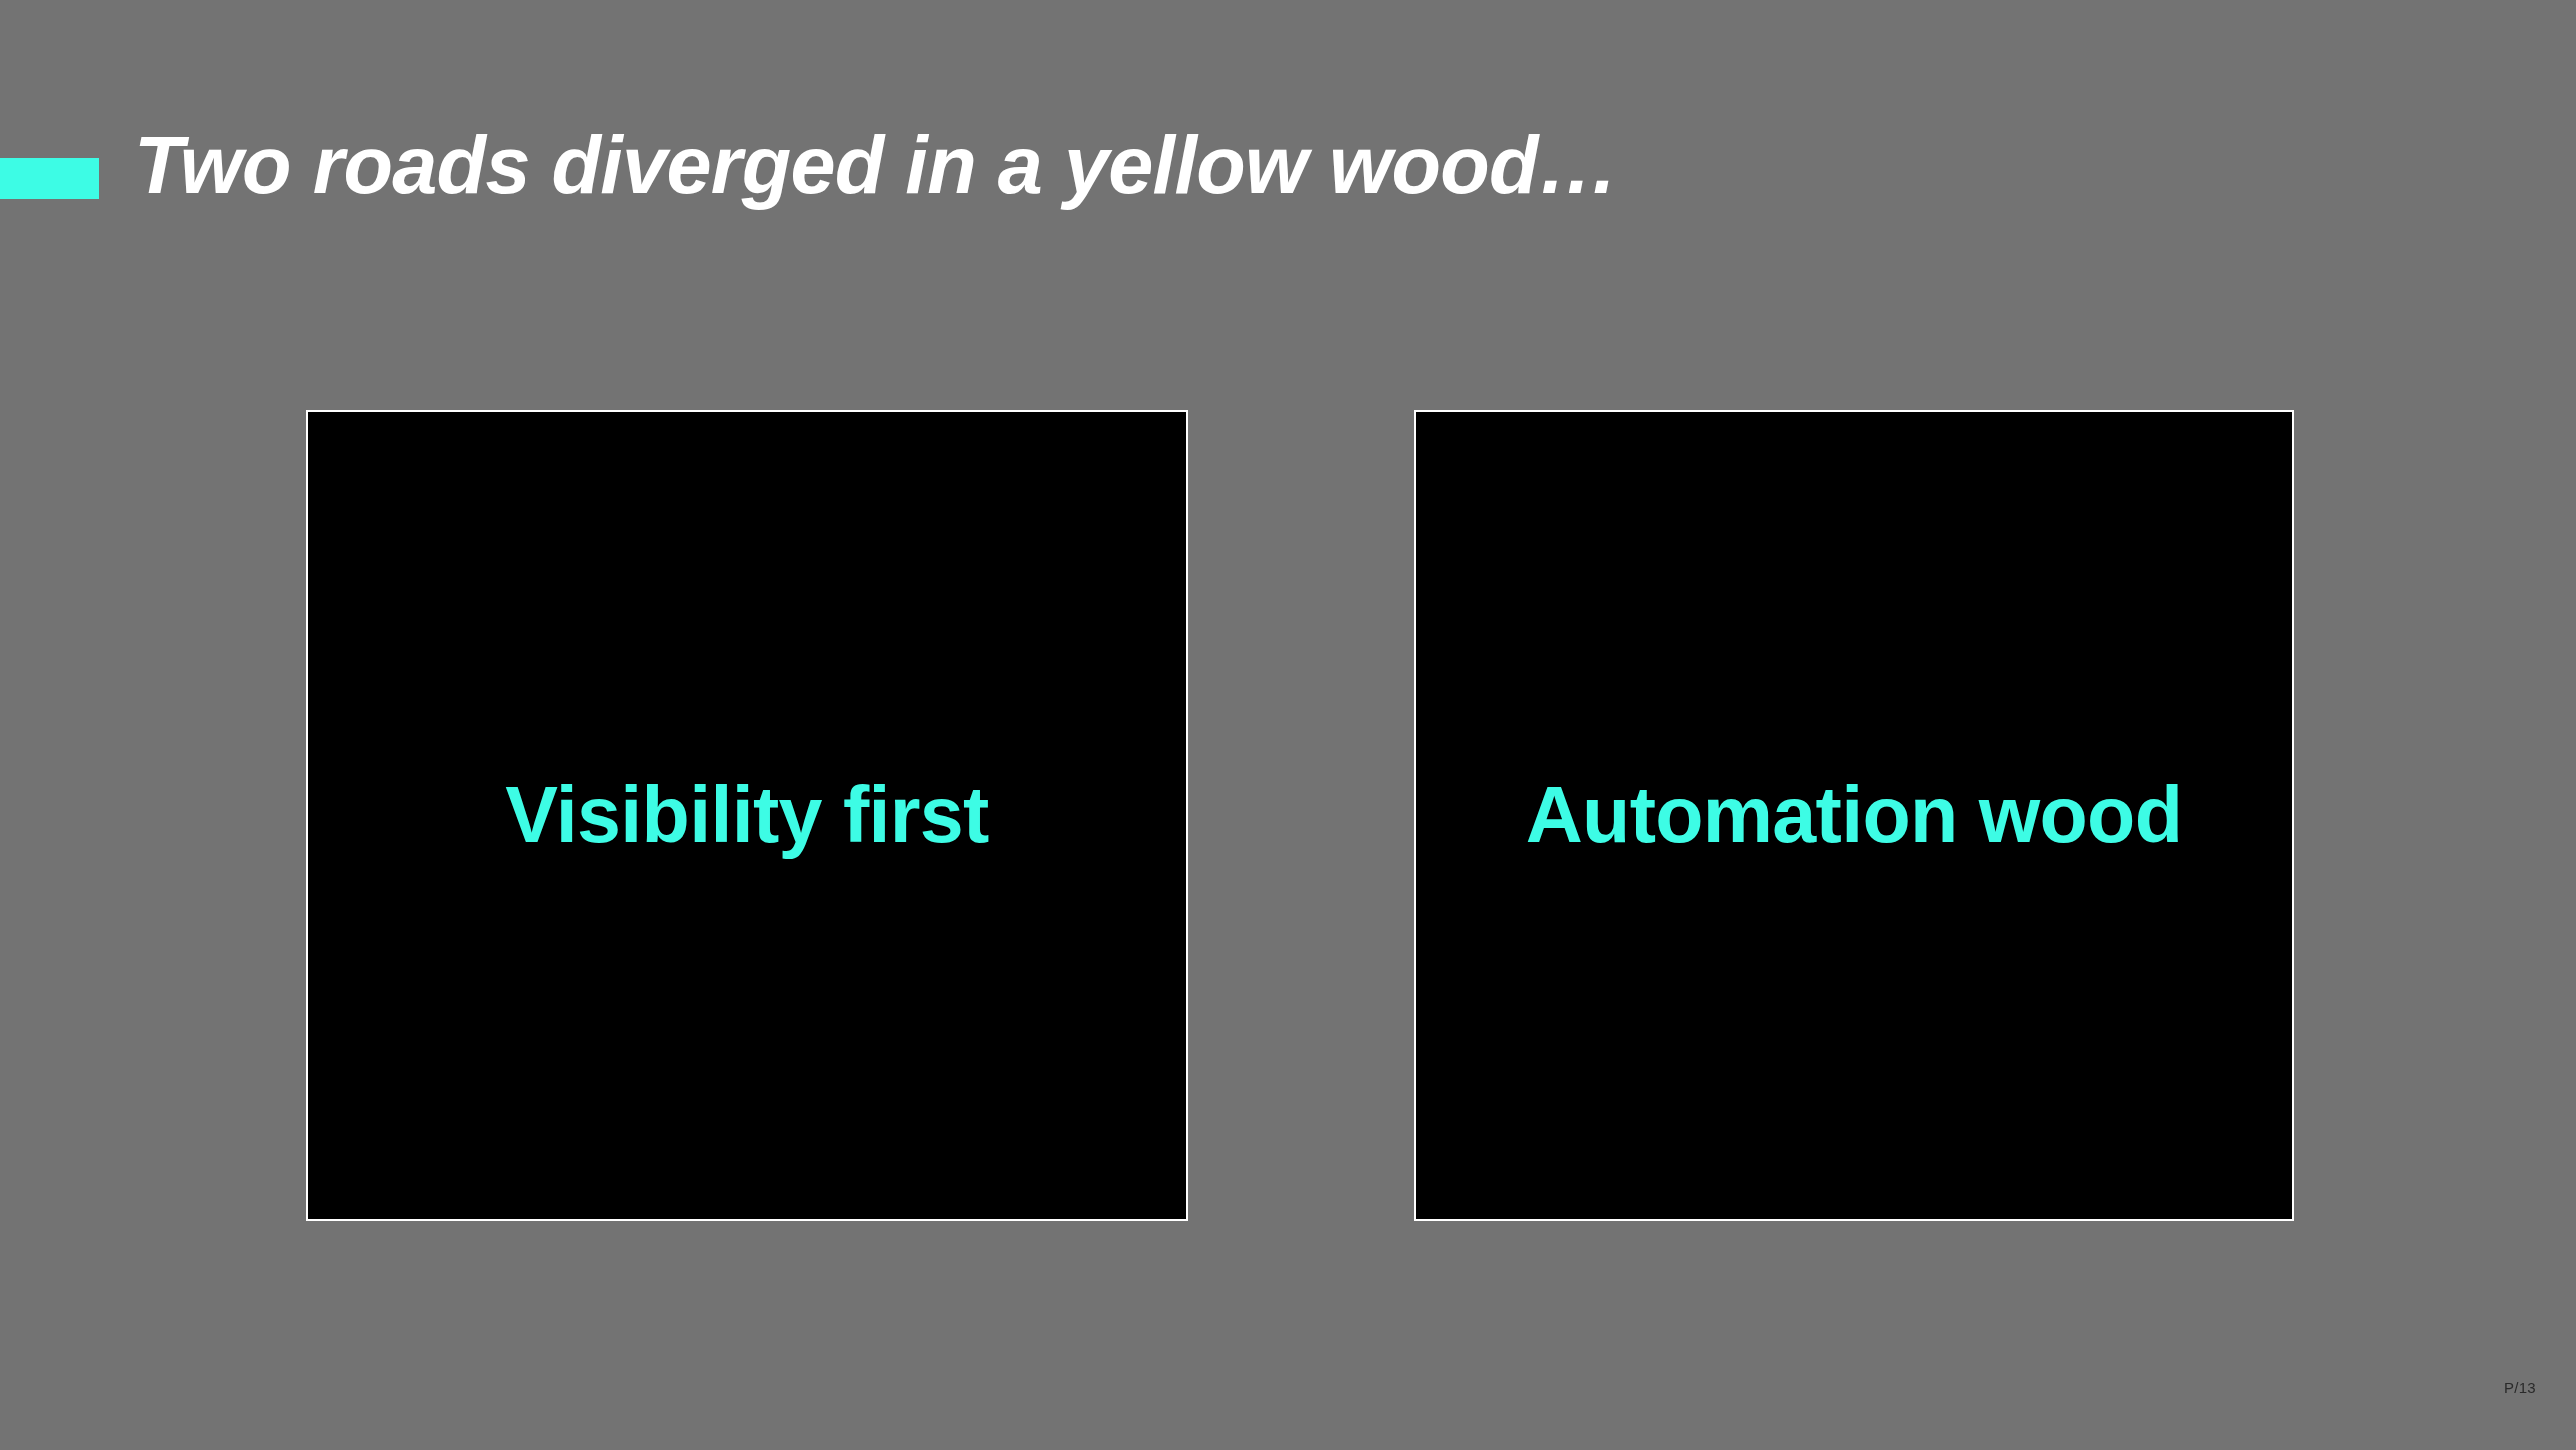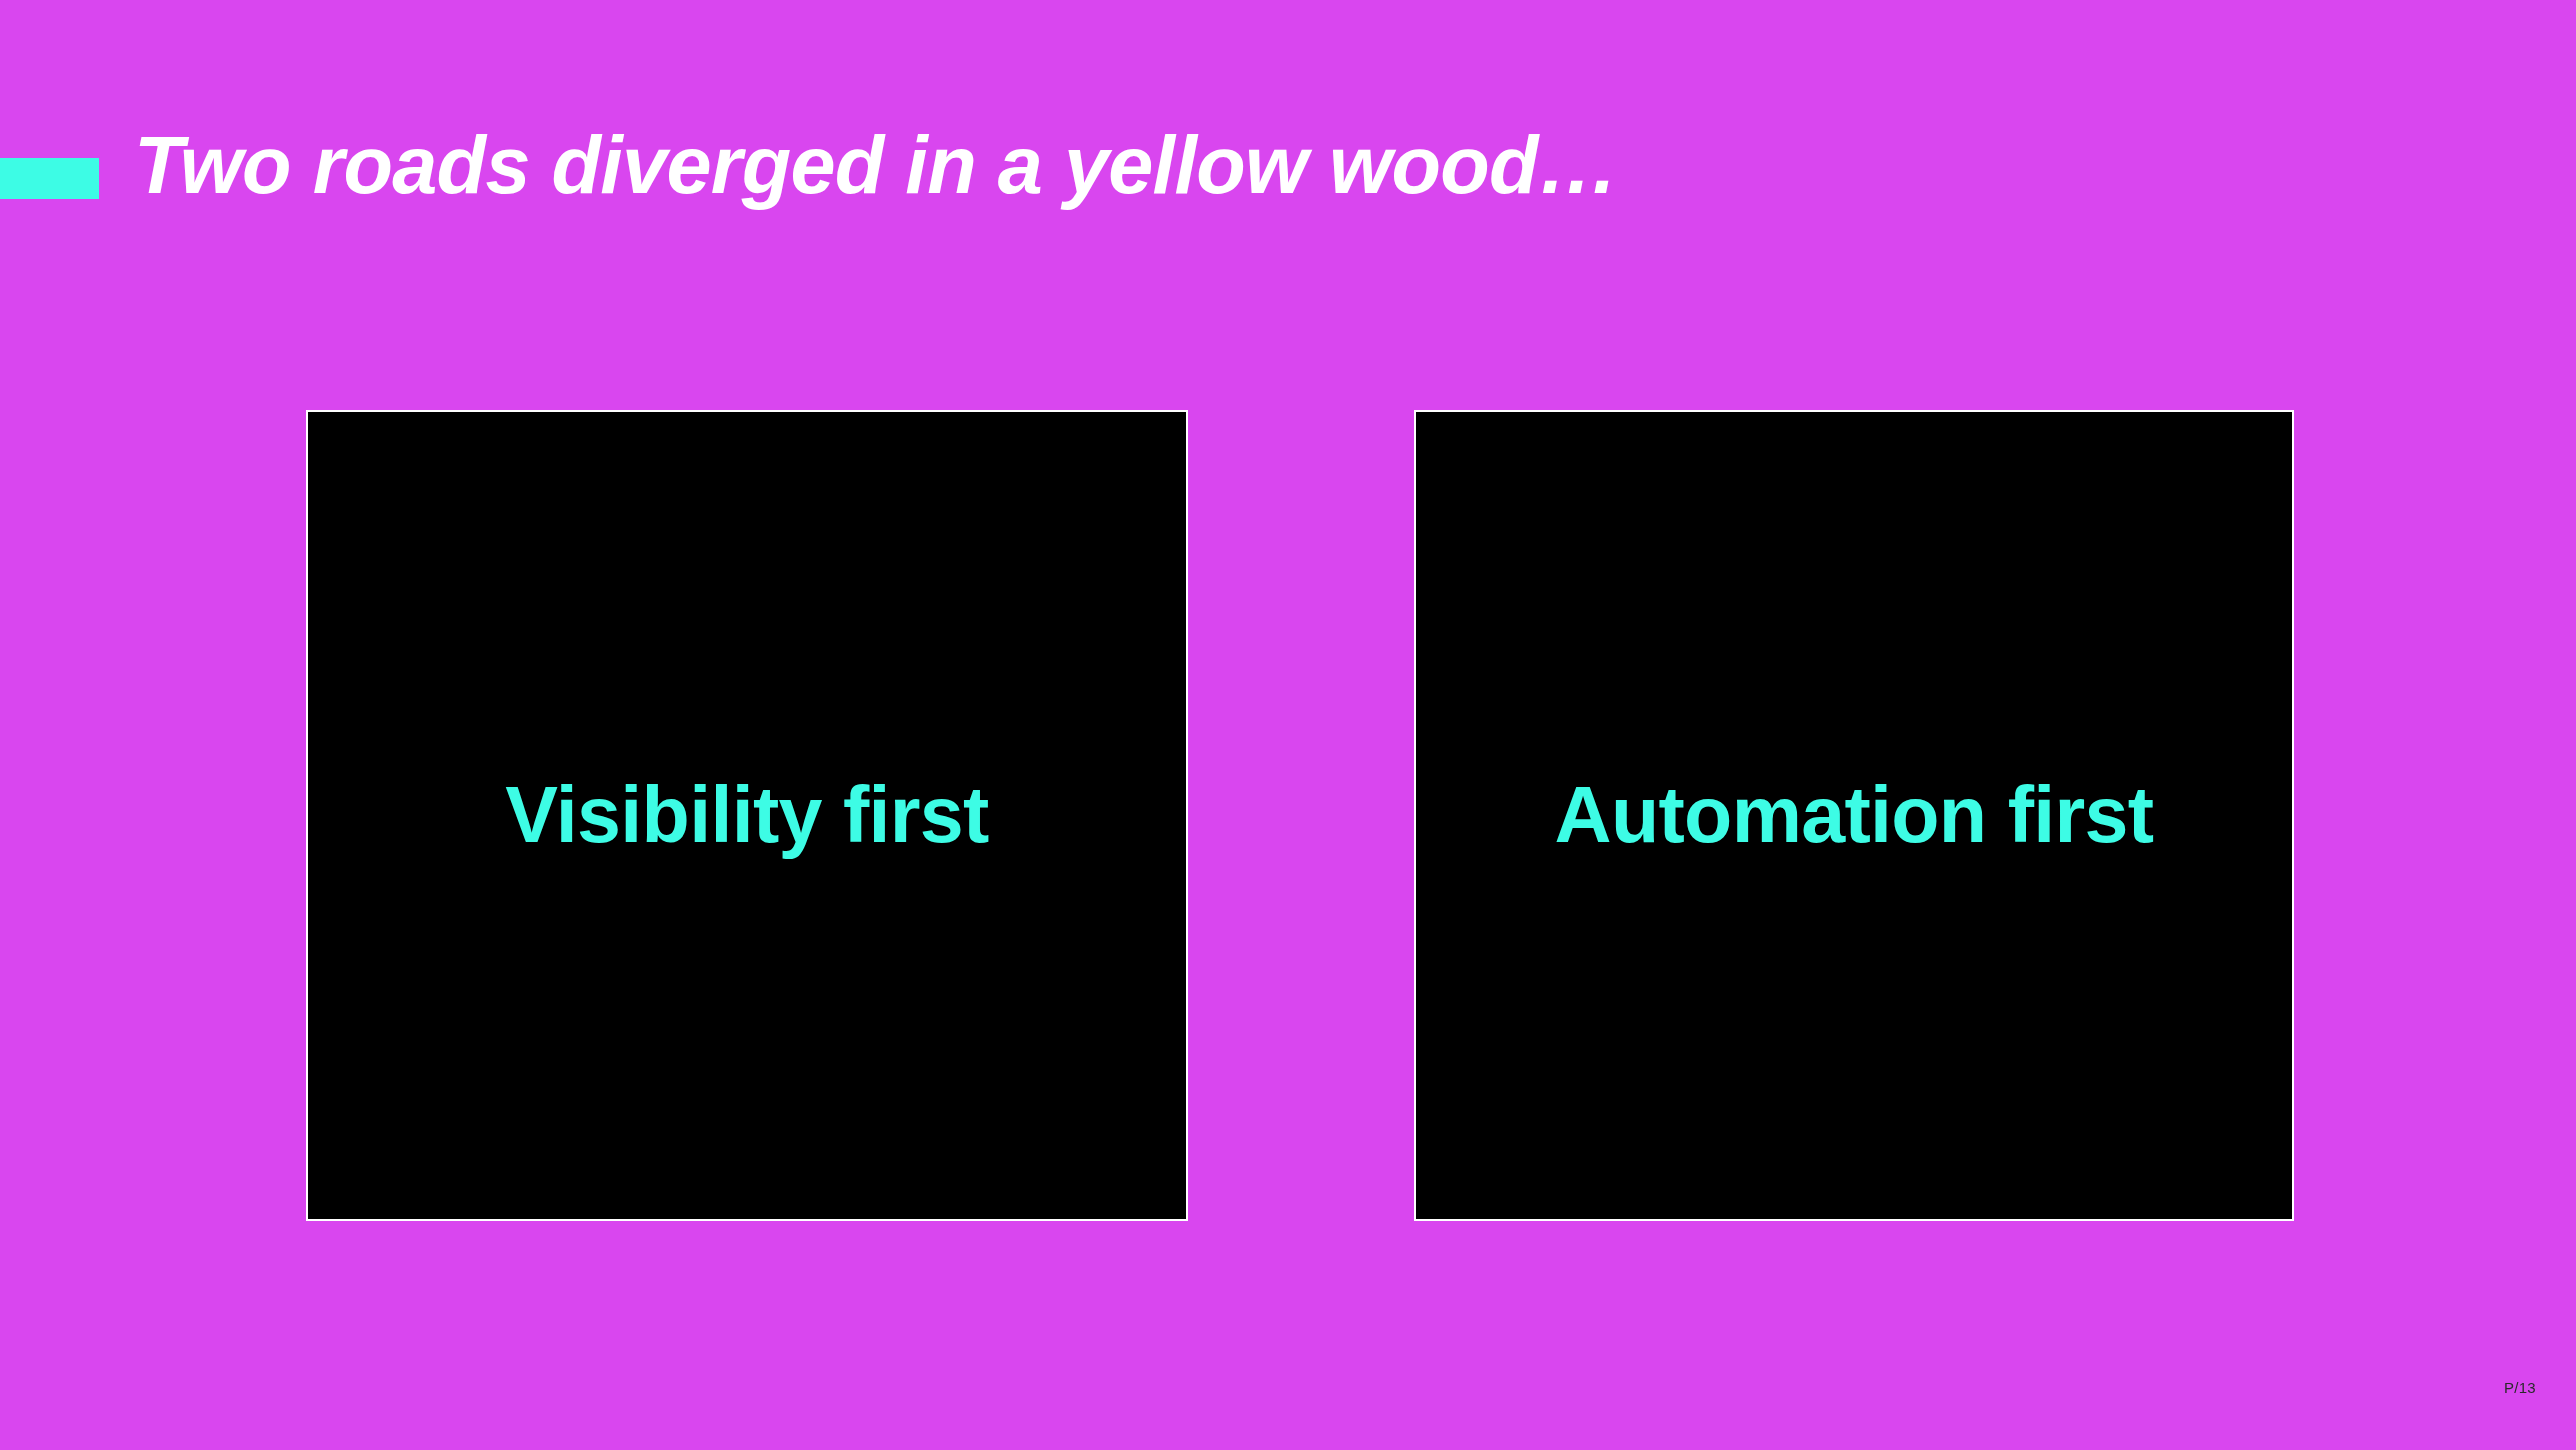--- a/index.html
+++ b/index.html
@@ -12,21 +12,21 @@
     height: 1451px;
     overflow: hidden;
     font-family: "Liberation Sans", sans-serif;
     -webkit-font-smoothing: antialiased;
   }
 
   .slide {
     position: relative;
     width: 2576px;
     height: 1451px;
-    background: #d946ef;
+    background: #737373;
   }
 
   
   .header {
     position: absolute;
     left: 0;
     top: 0;
     width: 2576px;
     height: 269px;
   }
@@ -117,21 +117,21 @@
     <div class="slide-title">Two roads diverged in a yellow wood…</div>
   </div>
 
   <div class="boxes">
 
     <div class="option-box left">
       <div class="option-label">Visibility first</div>
     </div>
 
     <div class="option-box right">
-      <div class="option-label">Automation first</div>
+      <div class="option-label">Automation wood</div>
     </div>
 
   </div>
 
   <div class="page-number">P/13</div>
 
 </div>
 
 
 </body></html>

